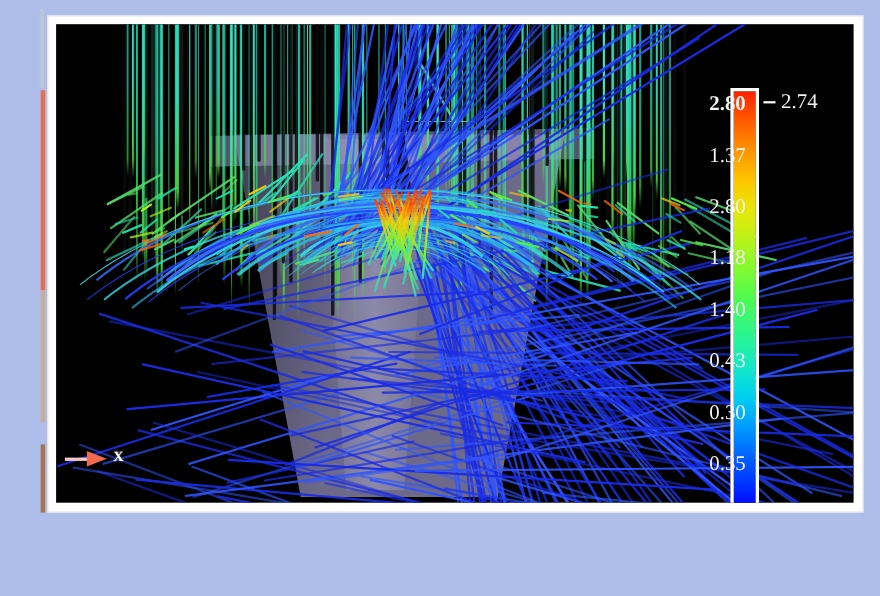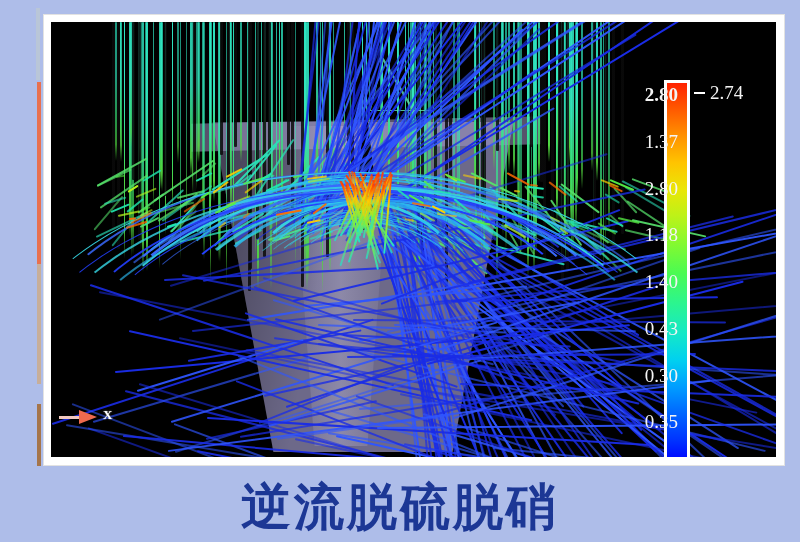--- a/index.html
+++ b/index.html
@@ -891,17 +891,14 @@
             <div class="cbar-label" style="top: 243px;">1.40</div>
             <div class="cbar-label" style="top: 289.75px;">0.43</div>
             <div class="cbar-label" style="top: 336.5px;">0.30</div>
             <div class="cbar-label" style="top: 383.25px;">0.35</div>
           </div>
       </div>
 
     </div>
   </div>
 
-  <div id="caption">
-    <div id="caption-text">逆流脱硫脱硝</div>
-  </div>
 
 </div>
 
 </body></html>

